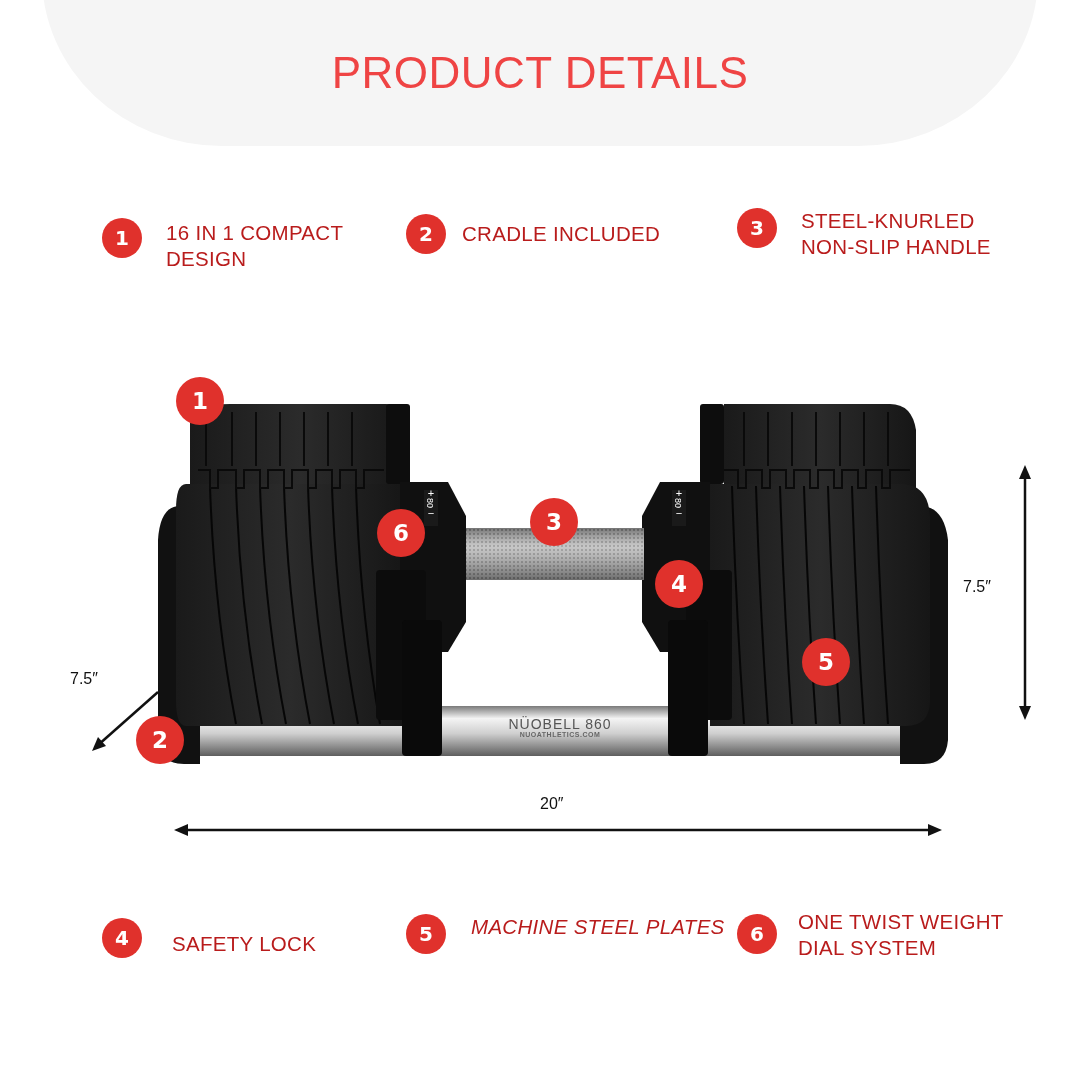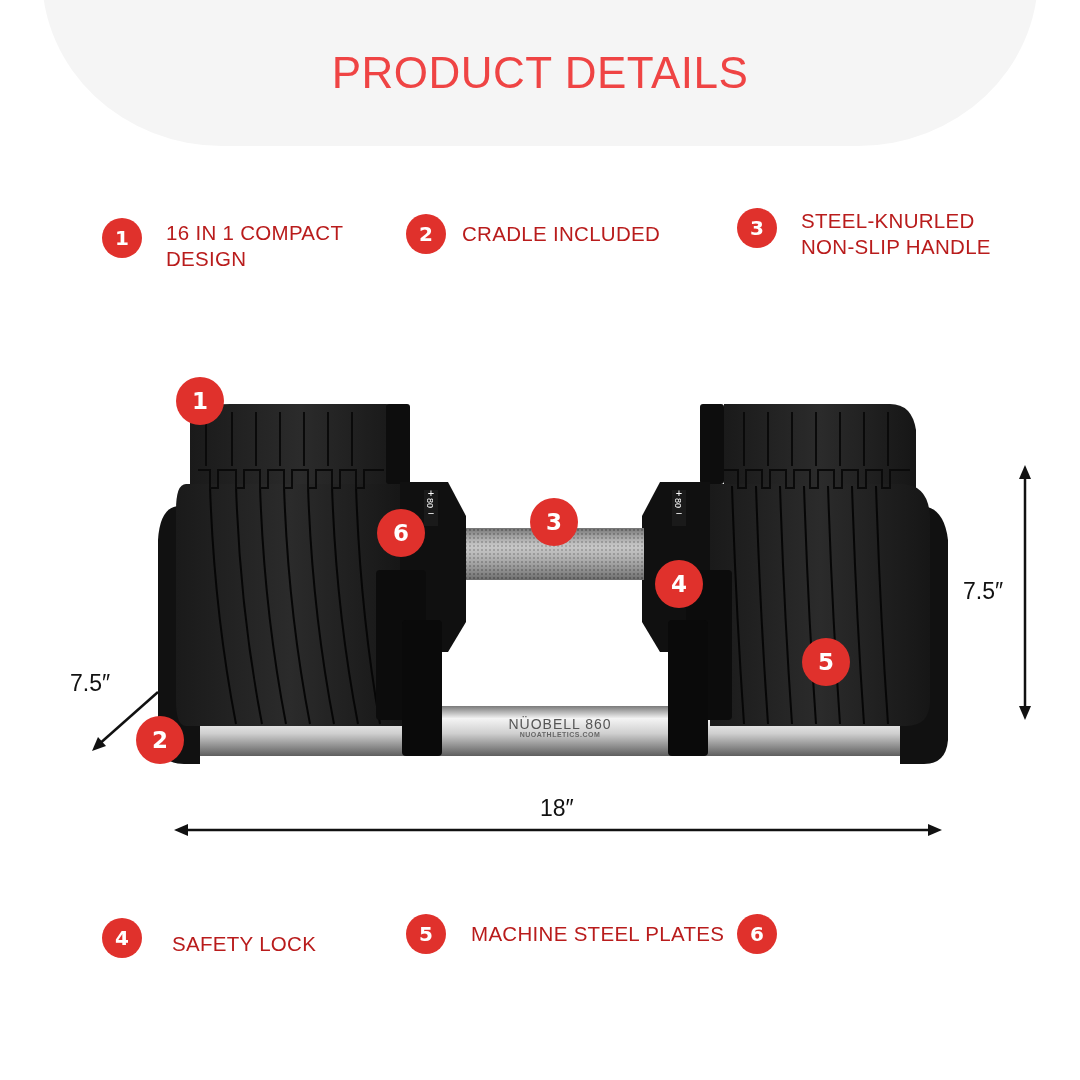--- a/index.html
+++ b/index.html
@@ -23,21 +23,21 @@
     }
     .feature-label {
       font-size: 20.5px; line-height: 26px; color: #b91c1c; text-transform: uppercase; letter-spacing: 0.3px;
       white-space: pre-line;
     }
     .marker {
       position: absolute; width: 48px; height: 48px; border-radius: 50%; background: #e0312c;
       color: #fff; font-weight: 700; font-size: 23px; display: flex; align-items: center; justify-content: center;
       font-family: "DejaVu Sans", sans-serif; z-index: 5;
     }
-    .dim-label { position: absolute; font-size: 23px; color: #111; }
+    .dim-label { position: absolute; font-size: 16px; color: #111; }
     svg { position: absolute; left: 0; top: 0; }
   </style>
 </head>
 <body>
 
 <div class="header-band"></div>
 <div class="page-title">PRODUCT DETAILS</div>
 
 <div class="feature" style="left:102px; top:218px;">
   <div class="badge">1</div>
@@ -159,25 +159,27 @@
 
 <div class="marker" style="left:176px; top:377px;">1</div>
 <div class="marker" style="left:136px; top:716px;">2</div>
 <div class="marker" style="left:530px; top:498px;">3</div>
 <div class="marker" style="left:655px; top:560px;">4</div>
 <div class="marker" style="left:802px; top:638px;">5</div>
 <div class="marker" style="left:377px; top:509px;">6</div>
 
 <div class="dim-label" style="left:70px; top:670px;">7.5″</div>
 <div class="dim-label" style="left:963px; top:578px;">7.5″</div>
-<div class="dim-label" style="left:540px; top:795px;">18″</div>
+<div class="dim-label" style="left:540px; top:795px;">20″</div>
 
 <div class="feature" style="left:102px; top:918px;">
   <div class="badge">4</div>
   <div class="feature-label" style="margin-left:30px; margin-top:13px;">SAFETY LOCK</div>
 </div>
 <div class="feature" style="left:406px; top:914px;">
   <div class="badge">5</div>
-  <div class="feature-label" style="margin-left:25px; margin-top:7px;">MACHINE STEEL PLATES</div>
+  <div class="feature-label" style="margin-left:25px; font-style:italic;">MACHINE STEEL PLATES</div>
 </div>
 <div class="feature" style="left:737px; top:914px;">
   <div class="badge">6</div>
+  <div class="feature-label" style="margin-left:21px; margin-top:-5px;">ONE TWIST WEIGHT
+DIAL SYSTEM</div>
 </div>
 
 </body></html>

